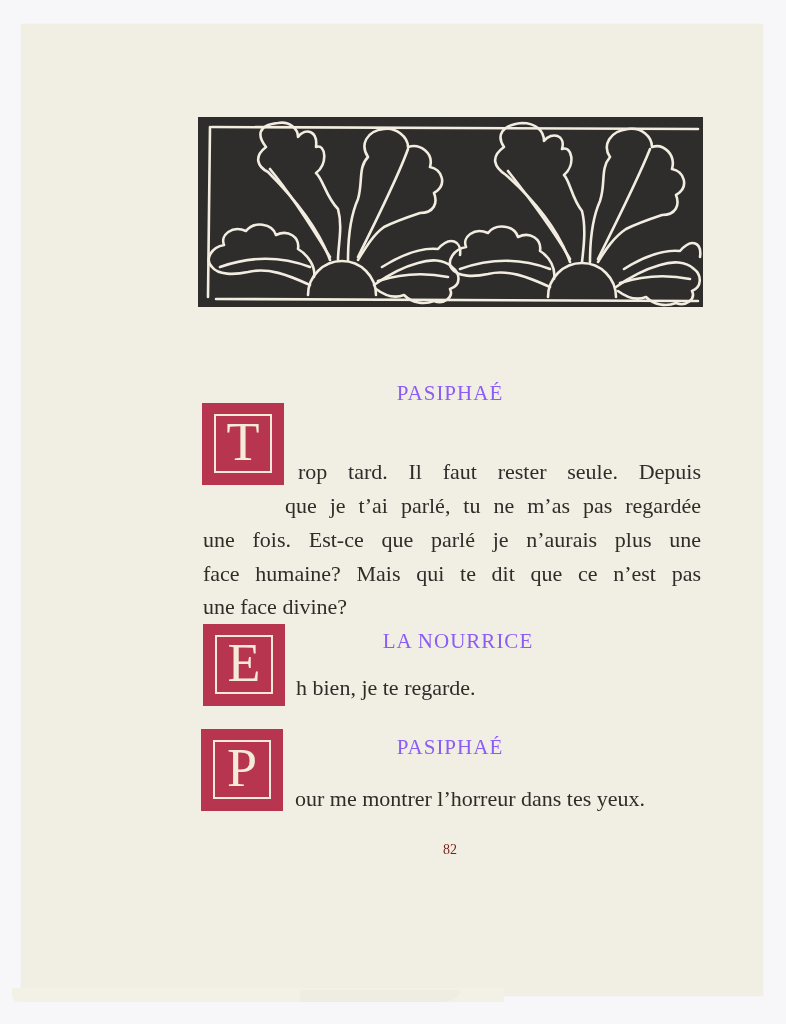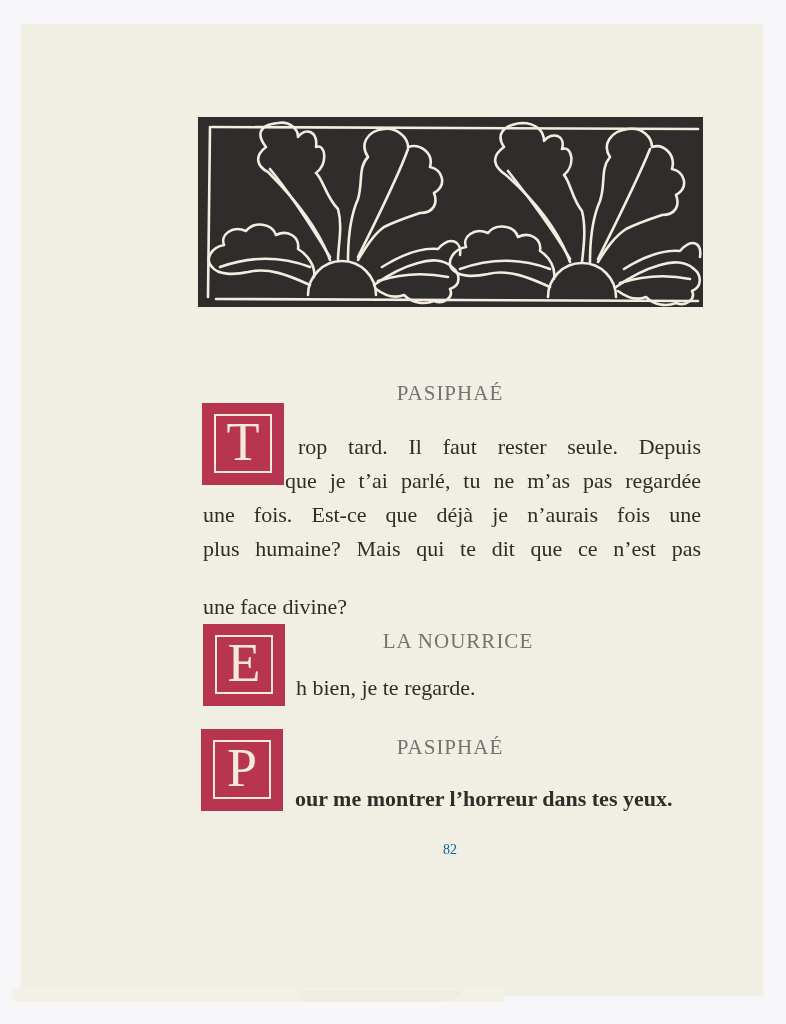--- a/index.html
+++ b/index.html
@@ -25,21 +25,21 @@
     background: #efece2; border-bottom-right-radius: 20px 10px;
   }
   .ornament {
     position: absolute; left: 198px; top: 117px;
     width: 505px; height: 190px;
     background: #2e2d2b;
   }
   .ornament svg { width: 100%; height: 100%; display: block; }
 
   .speaker {
-    position: absolute; color: #737373;
+    position: absolute; color: #8b5cf6;
     font-size: 21px; letter-spacing: 1px;
     text-align: center;
   }
   .dropcap {
     position: absolute; width: 82px; height: 82px;
     background: #b8354f;
   }
   .dropcap .frame {
     position: absolute; left: 12px; top: 11px; right: 12px; bottom: 12px;
     border: 2px solid #f4ead8;
@@ -48,25 +48,25 @@
     position: absolute; left: 0; right: 0; top: 8px;
     text-align: center; color: #f4ead8;
     font-size: 54px; line-height: 62px;
     font-family: "Liberation Serif", serif;
   }
   .line {
     position: absolute; color: #2e2d2a;
     font-size: 22px; line-height: 32px; white-space: nowrap;
   }
   .justify {
-    text-align: justify; text-align-last: justify;
+    text-align: justify; text-align-last: justify; margin-top: 25px;
   }
   .page-number {
     position: absolute; left: 420px; top: 842px; width: 60px;
-    text-align: center; color: #0369a1; font-size: 14px;
+    text-align: center; color: #7f1d1d; font-size: 14px;
   }
 </style>
 </head>
 <body>
 
 <div class="page"></div>
 <div class="page-bottom-edge"></div>
 <div class="page-bottom-edge2"></div>
 
 <div class="ornament">
@@ -102,31 +102,31 @@
   </svg>
 </div>
 
 <div class="speaker" style="left:300px; top:381px; width:300px;">PASIPHAÉ</div>
 <div class="dropcap" style="left:202px; top:403px;">
   <div class="frame"></div>
   <div class="letter">T</div>
 </div>
 <div class="line justify" style="left:298px; top:431px; width:403px;">rop tard. Il faut rester seule. Depuis</div>
 <div class="line justify" style="left:285px; top:465px; width:416px;font-family:Liberation Serif, serif;">que je t’ai parlé, tu ne m’as pas regardée</div>
-<div class="line justify" style="left:203px; top:499px; width:498px;">une fois. Est-ce que déjà je n’aurais fois une</div>
-<div class="line justify" style="left:203px; top:533px; width:498px;">plus humaine? Mais qui te dit que ce n’est pas</div>
+<div class="line justify" style="left:203px; top:499px; width:498px;">une fois. Est-ce que parlé je n’aurais plus une</div>
+<div class="line justify" style="left:203px; top:533px; width:498px;">face humaine? Mais qui te dit que ce n’est pas</div>
 <div class="line" style="left:203px; top:591px;">une face divine?</div>
 
 <div class="speaker" style="left:308px; top:629px; width:300px;">LA NOURRICE</div>
 <div class="dropcap" style="left:203px; top:624px;">
   <div class="frame"></div>
   <div class="letter">E</div>
 </div>
 <div class="line" style="left:296px; top:672px;">h bien, je te regarde.</div>
 
 <div class="speaker" style="left:300px; top:735px; width:300px;">PASIPHAÉ</div>
 <div class="dropcap" style="left:201px; top:729px;">
   <div class="frame"></div>
   <div class="letter">P</div>
 </div>
-<div class="line" style="left:295px; top:783px;font-weight:bold;">our me montrer l’horreur dans tes yeux.</div>
+<div class="line" style="left:295px; top:783px;">our me montrer l’horreur dans tes yeux.</div>
 
 <div class="page-number">82</div>
 
 </body></html>

